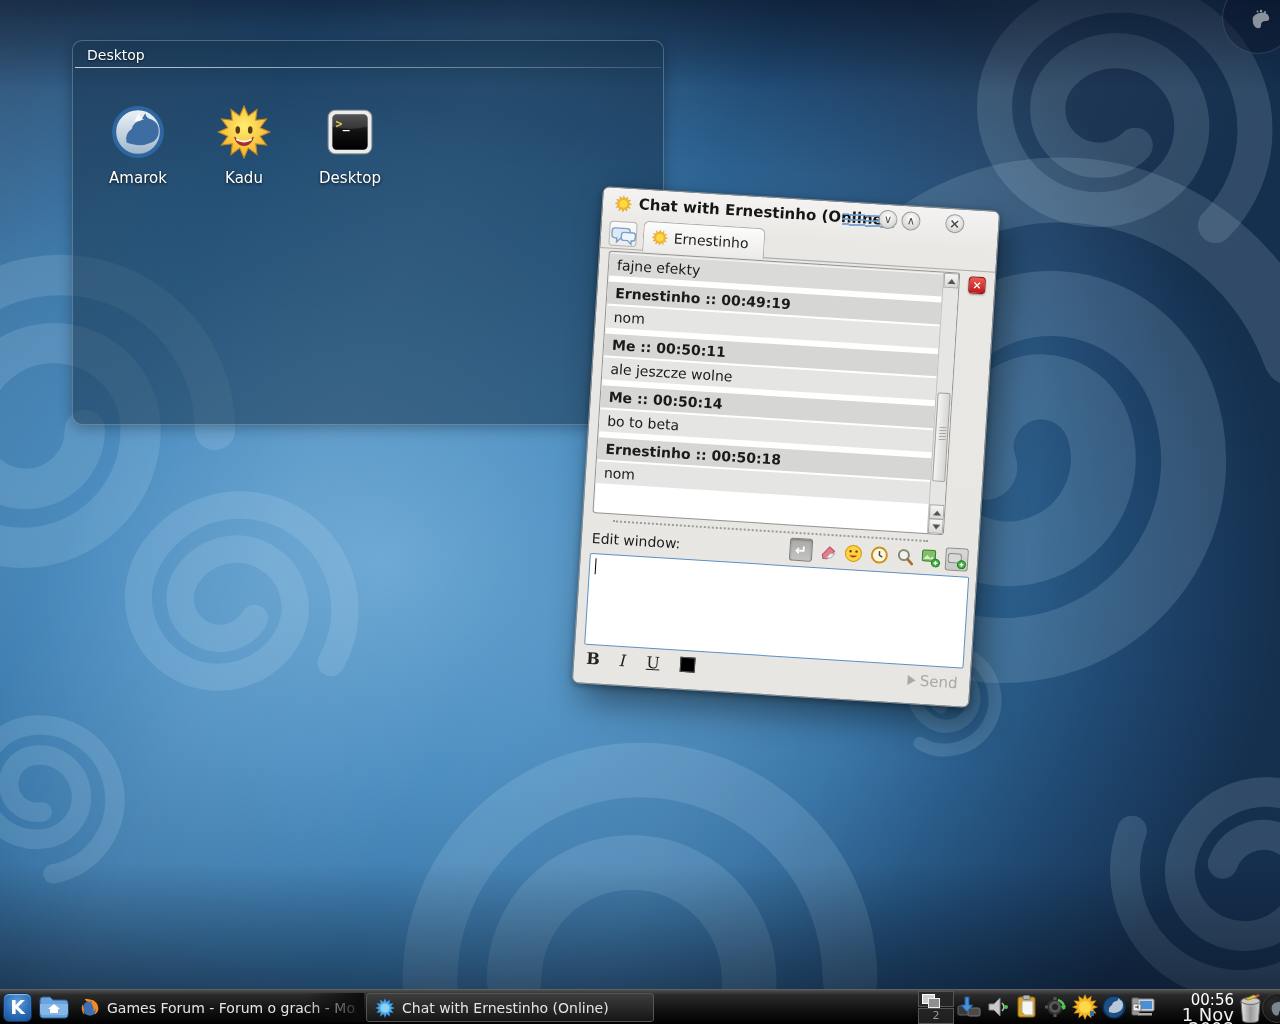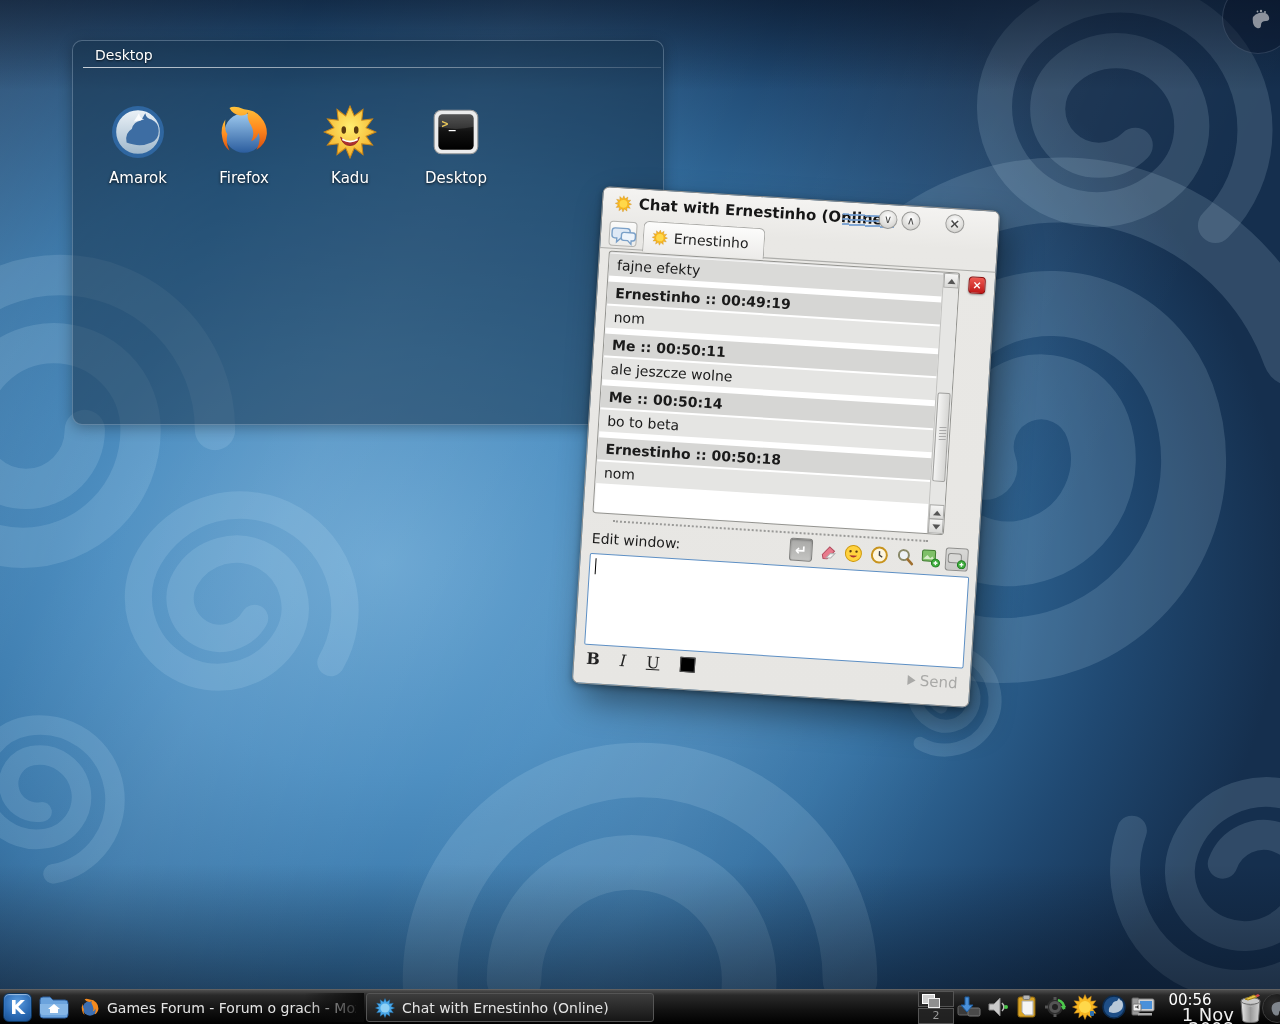--- a/index.html
+++ b/index.html
@@ -18,21 +18,21 @@
   .swirls { position:absolute; inset:0; }
 
   
   .corner-cashew { position:absolute; top:-18px; right:-14px; width:72px; height:72px; border-radius:50%;
     background:rgba(8,18,38,0.35); border:1px solid rgba(180,200,230,0.18); }
   .corner-cashew .nut { position:absolute; left:24px; top:26px; width:26px; height:24px; }
 
   
   .folderview { position:absolute; left:72px; top:40px; width:592px; height:385px;
     background:rgba(22,48,72,0.52); border:1px solid rgba(200,220,240,0.30); border-radius:10px;
-    box-shadow:0 3px 14px rgba(0,0,0,0.30);padding-left:8px; }
+    box-shadow:0 3px 14px rgba(0,0,0,0.30); }
   .folderview .fv-title { color:#ffffff; font-size:14px; padding:6px 0 4px 14px; text-shadow:0 1px 2px rgba(0,0,0,0.7); }
   .folderview .fv-rule { height:1px; margin:0 2px; background:linear-gradient(90deg, rgba(255,255,255,0.75), rgba(255,255,255,0.15)); }
   .fv-icons { position:absolute; left:0; top:64px; display:flex; }
   .fv-item { width:106px; text-align:center; cursor:pointer; }
   .fv-item .ic { width:54px; height:54px; margin:0 auto; }
   .fv-item .lbl { margin-top:6px; color:#ffffff; font-size:15px; text-shadow:0 1px 3px rgba(0,0,0,0.85); }
 
   
   .chat-window { position:absolute; left:603px; top:186px; width:398px; height:498px;
     transform:rotate(3.6deg); transform-origin:0 0;
@@ -122,21 +122,21 @@
   .task.t1 .fade { position:absolute; right:0; top:0; bottom:0; width:60px;
     background:linear-gradient(90deg, rgba(12,12,12,0), rgba(10,10,10,0.95)); }
   .pager { position:absolute; left:918px; top:1px; width:36px; height:33px; cursor:pointer; }
   .pcell { position:absolute; left:0; width:36px; height:16px; background:rgba(40,40,40,0.8); border:1px solid #555; }
   .pcell.c1 { top:0; } .pcell.c2 { top:17px; color:#9a9a9a; font-size:11px; text-align:center; line-height:14px; }
   .pwin { position:absolute; left:3px; top:2px; width:13px; height:10px; background:#cfcfcf; border:1px solid #fff; }
   .pwin:after { content:""; position:absolute; left:5px; top:3px; width:10px; height:8px; background:#8f8f8f; border:1px solid #eee; }
   .tray { position:absolute; left:956px; top:4px; display:flex; gap:3px; }
   .tray .ticon { width:26px; height:26px; cursor:pointer; }
   .clock { position:absolute; left:1146px; top:2px; width:88px; text-align:right; color:#fff; cursor:pointer; }
-  .clock .time { font-size:15px; line-height:16px;text-align:center; }
+  .clock .time { font-size:15px; line-height:16px; }
   .clock .date { font-size:18px; line-height:14px; color:#efefef; }
   .tb-trash { position:absolute; left:1237px; top:2px; width:27px; height:31px; cursor:pointer; }
   .tb-cashew { position:absolute; left:1262px; top:3px; width:30px; height:30px; border-radius:50%;
     background:radial-gradient(circle at 40% 35%, #2c2c2c, #0a0a0a); border:1px solid #3c3c3c; cursor:pointer; }
 </style>
 </head>
 <body>
 
 <div class="wallpaper">
   <div class="streaks"></div>
@@ -195,39 +195,20 @@
           </defs>
         <circle cx="26" cy="26" r="23" fill="url(#amg)" stroke="#2f66a0" stroke-width="4"></circle>
         <path d="M15 36 q-2 -9 5 -13 q2 -7 9 -8 l4 -7 q1 5 6 6 q7 3 7 11 q0 8 -7 11 q-9 4 -17 2 q-5 -1 -7 -2z" fill="#3d6da3"></path>
         <path d="M22 16 l5 -8 q1 5 5 6z" fill="#ffffff" opacity="0.85"></path>
       </svg>
       <div class="lbl">Amarok</div>
     </div>
     <div class="fv-item">
       <svg class="ic" viewBox="0 0 52 52">
         <defs>
-          <linearGradient id="ffg" x1="0" y1="0" x2="0" y2="1">
-              <stop offset="0" stop-color="#9cc8ee"></stop>
-              <stop offset="1" stop-color="#2b5d9e"></stop>
-            </linearGradient>
-          <linearGradient id="fxo" x1="0" y1="0" x2="0" y2="1">
-              <stop offset="0" stop-color="#ffc23a"></stop>
-              <stop offset="0.5" stop-color="#ff8a1e"></stop>
-              <stop offset="1" stop-color="#d94f0e"></stop>
-            </linearGradient>
-        </defs>
-        <circle cx="26" cy="27" r="19" fill="url(#ffg)"></circle>
-        <path d="M26 4 a23 23 0 0 1 22 24 q-1 10 -10 15 q5 -9 2 -16 q-2 6 -7 8 q4 -8 0 -15 q-5 -8 -3 -13 q-3 4 -8 3 q-7 -1 -10 -7 q4 -3 14 1z" fill="url(#fxo)"></path>
-        <path d="M8 14 q-5 8 -3 17 q1 8 7 13 q-4 -8 -2 -16 q-3 -2 -2 -14z" fill="url(#fxo)"></path>
-      </svg>
-      <div class="lbl">Firefox</div>
-    </div>
-    <div class="fv-item">
-      <svg class="ic" viewBox="0 0 52 52">
-        <defs>
             <radialGradient id="sg" cx="0.5" cy="0.4" r="0.7">
               <stop offset="0" stop-color="#ffee70"></stop>
               <stop offset="1" stop-color="#f2a51e"></stop>
             </radialGradient>
           </defs>
         <polygon fill="url(#sg)" stroke="#c8871a" stroke-width="1" points="51,26 41.5,30.1 47.7,38.5 37.3,37.3 38.5,47.7 30.1,41.5 26,51 21.9,41.5 13.5,47.7 14.7,37.3 4.3,38.5 10.5,30.1 1,26 10.5,21.9 4.3,13.5 14.7,14.7 13.5,4.3 21.9,10.5 26,1 30.1,10.5 38.5,4.3 37.3,14.7 47.7,13.5 41.5,21.9"></polygon>
         <ellipse cx="20" cy="24" rx="2.2" ry="3.6" fill="#5a3a10"></ellipse>
         <ellipse cx="32" cy="24" rx="2.2" ry="3.6" fill="#5a3a10"></ellipse>
         <path d="M17 31 q9 10 18 0 q-2 8 -9 8 q-7 0 -9 -8z" fill="#b03030" stroke="#8a2020" stroke-width="0.8"></path>
         <path d="M18.5 32 q7.5 5 15 0 l0 2 q-7.5 4 -15 0z" fill="#ffffff"></path>

